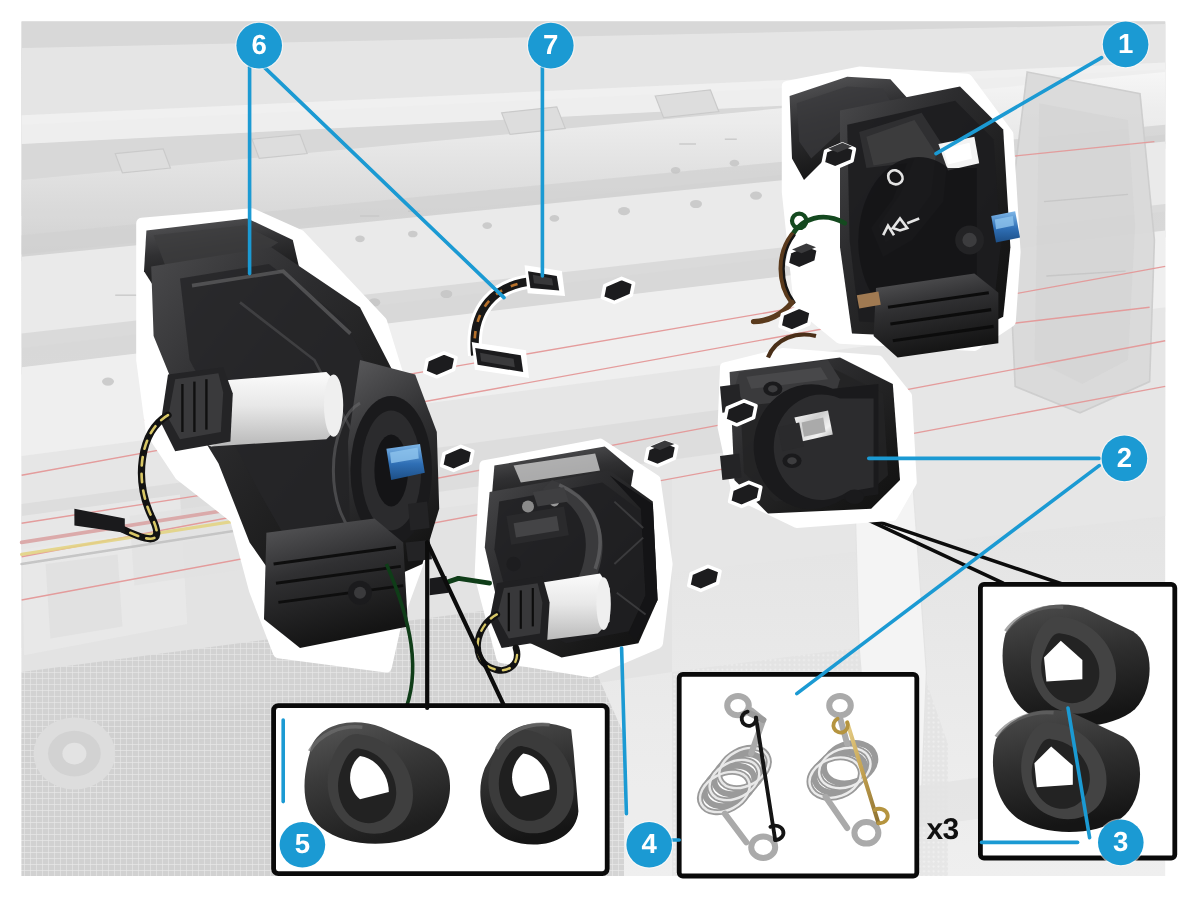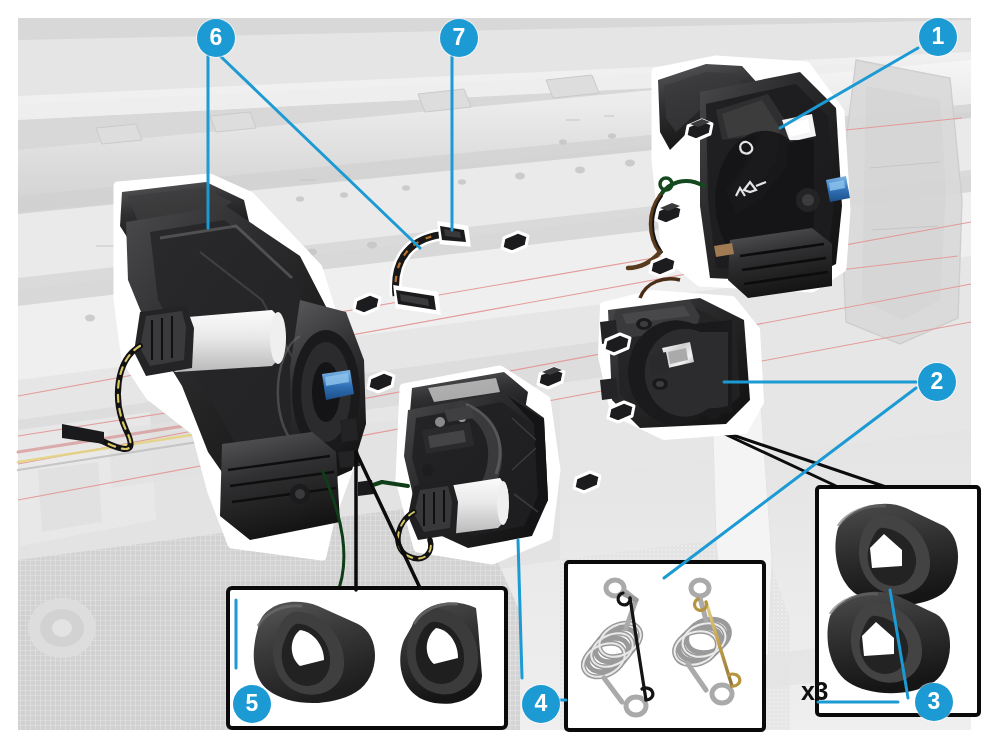--- a/index.html
+++ b/index.html
@@ -576,15 +576,15 @@
   <div class="callout" style="left:233px;top:685px;background:#1b9ad3;">
     <span>5</span>
   </div>
   <div class="callout" style="left:197px;top:19px;background:#1b9ad3;">
     <span>6</span>
   </div>
   <div class="callout" style="left:440px;top:19px;background:#1b9ad3;">
     <span>7</span>
   </div>
 
-  <div class="xlabel" style="left:801px;top:677px;">x3</div>
+  <div class="xlabel" style="left:772px;top:677px;">x3</div>
 
 </div>
 
 </body></html>

